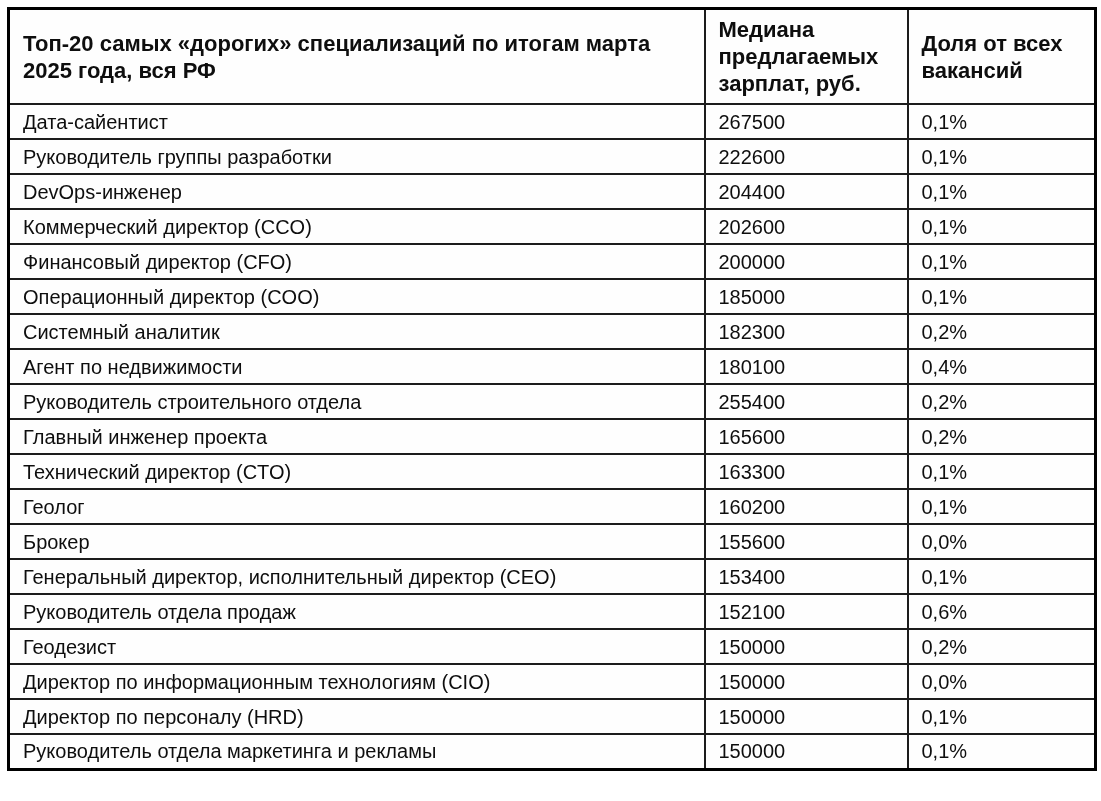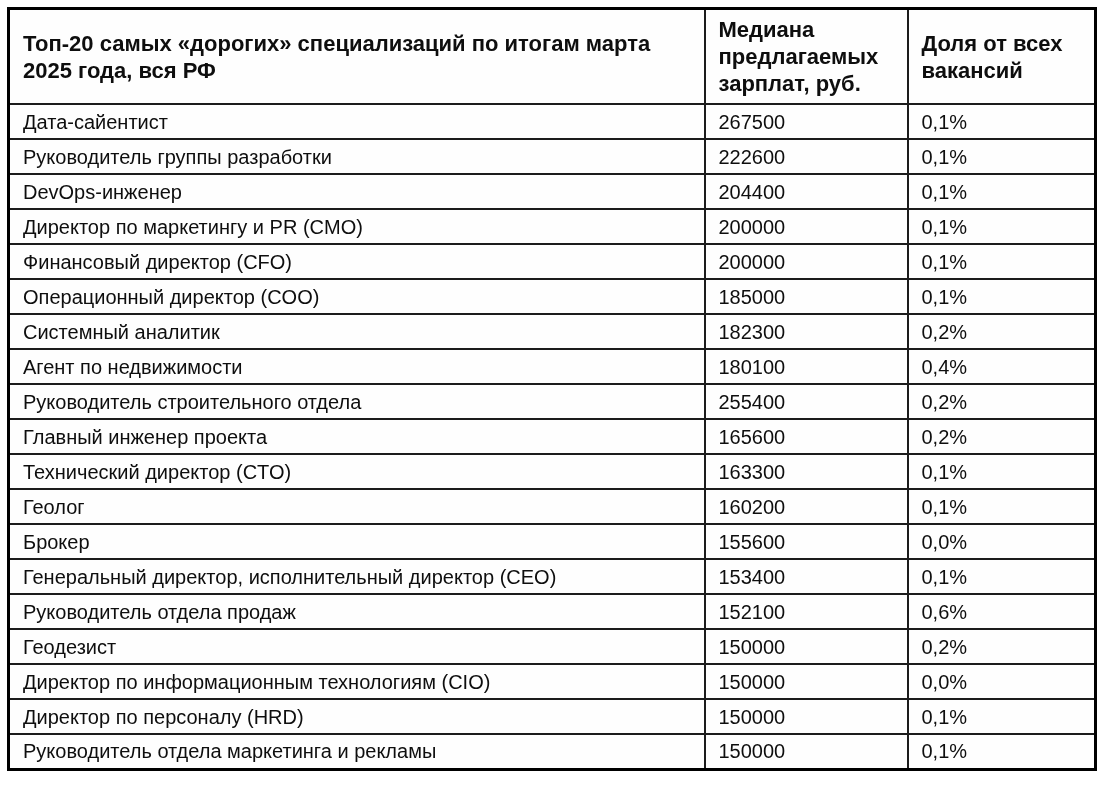--- a/index.html
+++ b/index.html
@@ -82,22 +82,22 @@
           <td>Руководитель группы разработки</td>
           <td>222600</td>
           <td>0,1%</td>
         </tr>
         <tr>
           <td>DevOps-инженер</td>
           <td>204400</td>
           <td>0,1%</td>
         </tr>
         <tr>
-          <td>Директор по маркетингу и PR (CMO)</td>
-          <td>200000</td>
+          <td>Коммерческий директор (CCO)</td>
+          <td>202600</td>
           <td>0,1%</td>
         </tr>
         <tr>
           <td>Финансовый директор (CFO)</td>
           <td>200000</td>
           <td>0,1%</td>
         </tr>
         <tr>
           <td>Операционный директор (COO)</td>
           <td>185000</td>

